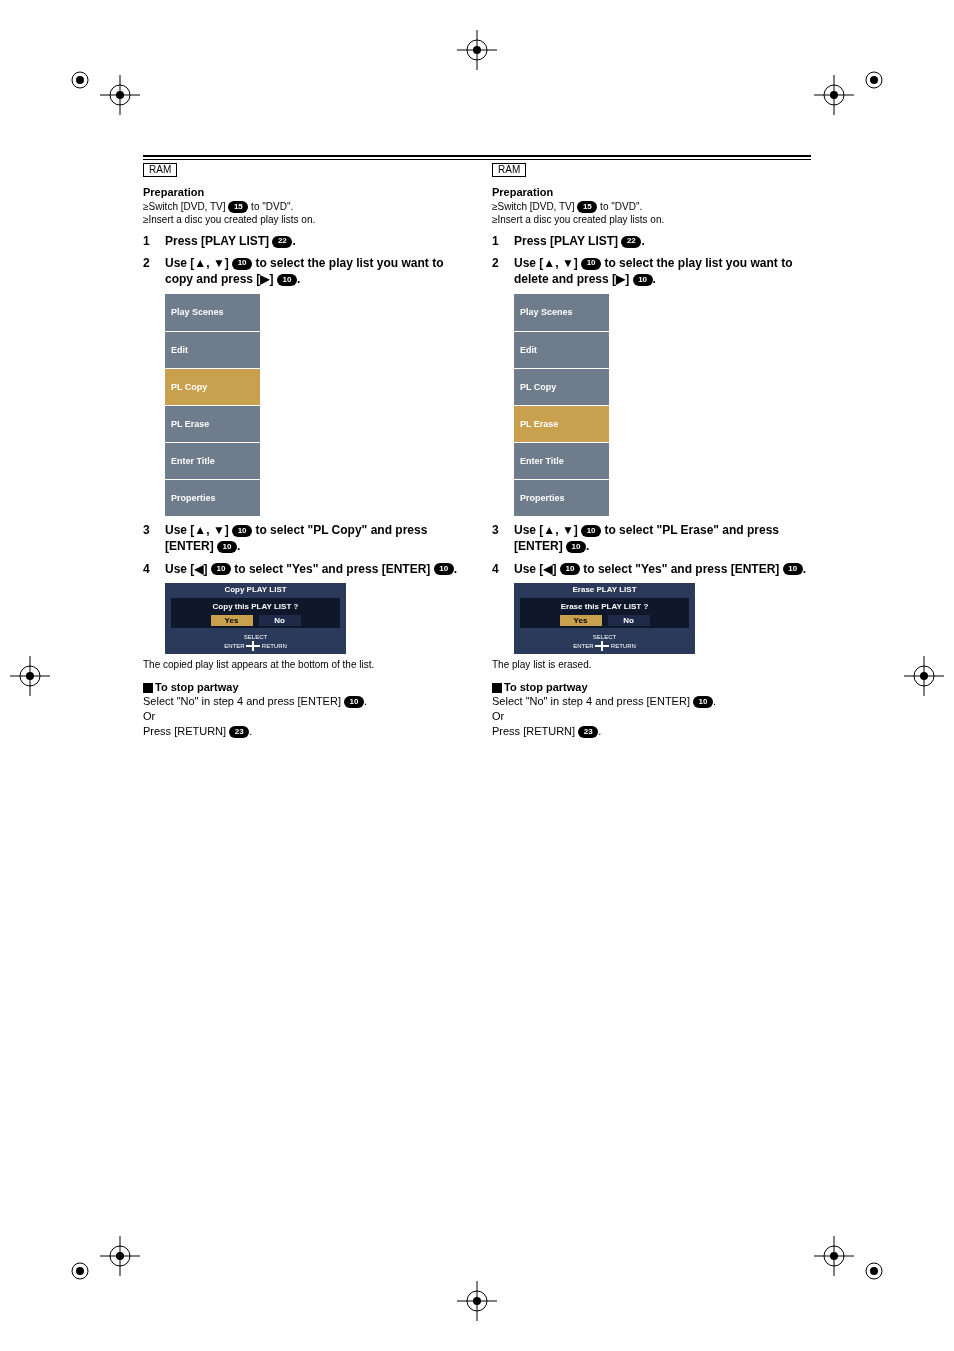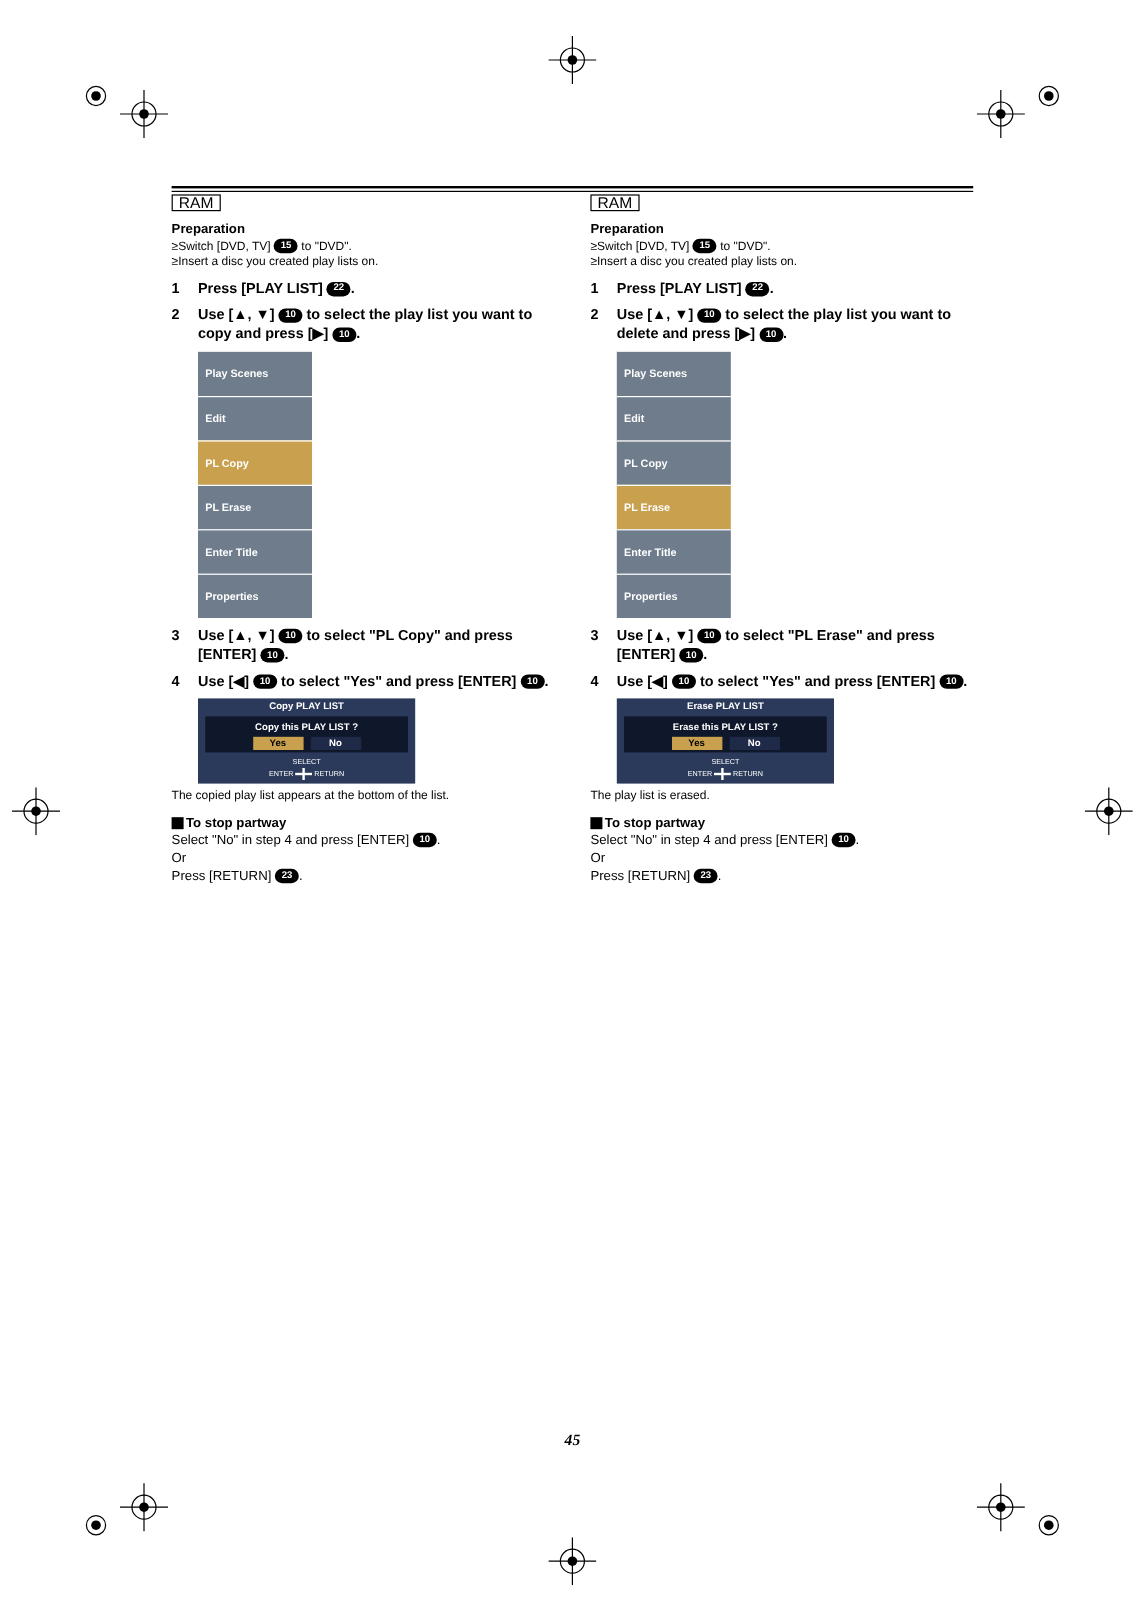--- a/index.html
+++ b/index.html
@@ -46,21 +46,21 @@
   .section-title {
     font-family: Arial, sans-serif;
     font-style: italic;
     font-weight: bold;
     font-size: 17px;
     margin-bottom: 4px;
   }
   .ram-badge {
     display: inline-block;
     border: 1px solid #000;
-    font-size: 13px;
+    font-size: 10px;
     padding: 0 5px;
     line-height: 12px;
     margin-bottom: 6px;
   }
   .prep { font-weight: bold; font-size: 11px; margin-top:2px;}
   .bullet-line { font-size: 10px; }
   .step-block { display:flex; margin-top:6px; }
   .step-num { font-weight:bold; font-size:12px; width:22px; flex-shrink:0;}
   .step-body { flex:1; font-weight:bold; font-size:12px; }
   .ref-badge {
@@ -339,14 +339,13 @@
 
       <div class="result-line">The play list is erased.</div>
 
       <div class="stop-title"><span class="stop-head"></span><span>To stop partway</span></div>
       <div class="plain"><span>Select "No" in step 4 and press [ENTER] </span><span class="ref-badge">10</span><span>.</span></div>
       <div class="plain">Or</div>
       <div class="plain"><span>Press [RETURN] </span><span class="ref-badge">23</span><span>.</span></div>
     </div>
   </div>
 
-  <div class="page-num">45</div>
 </div>
 
 </body></html>

